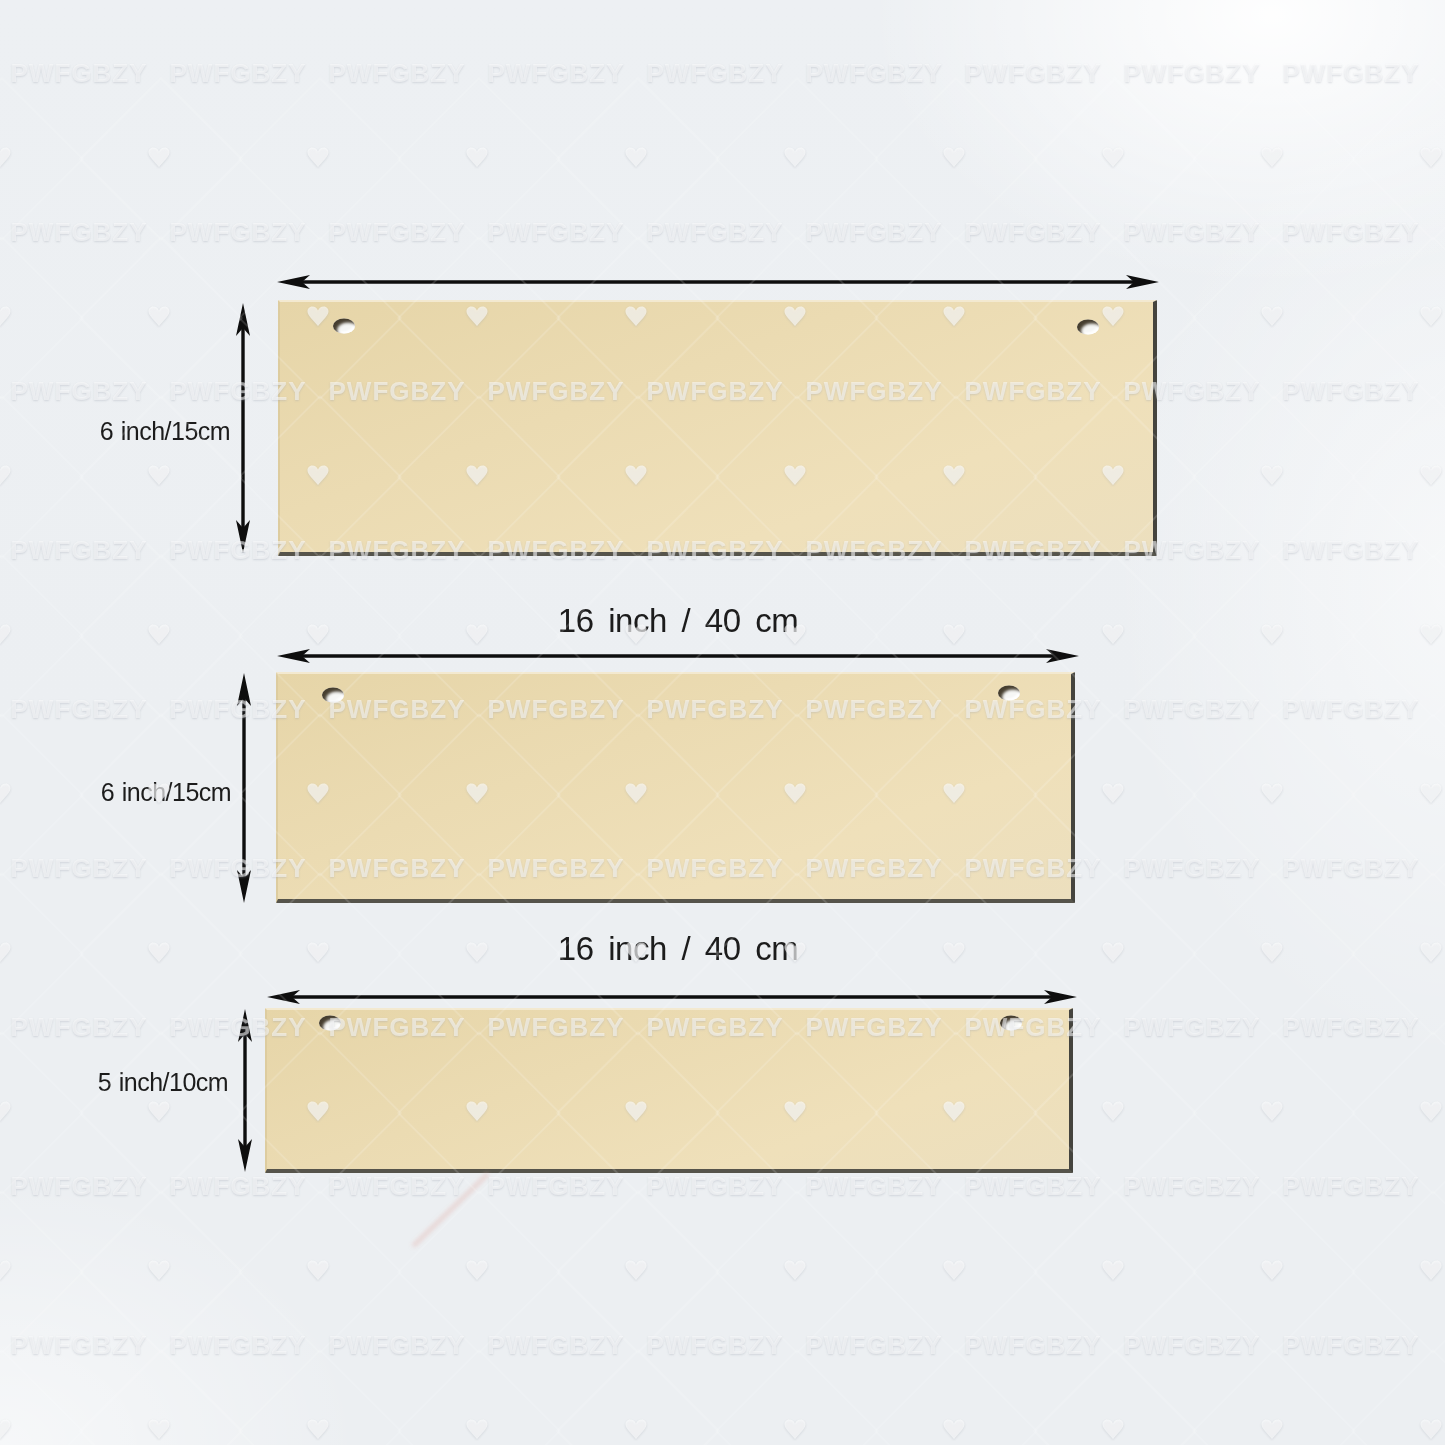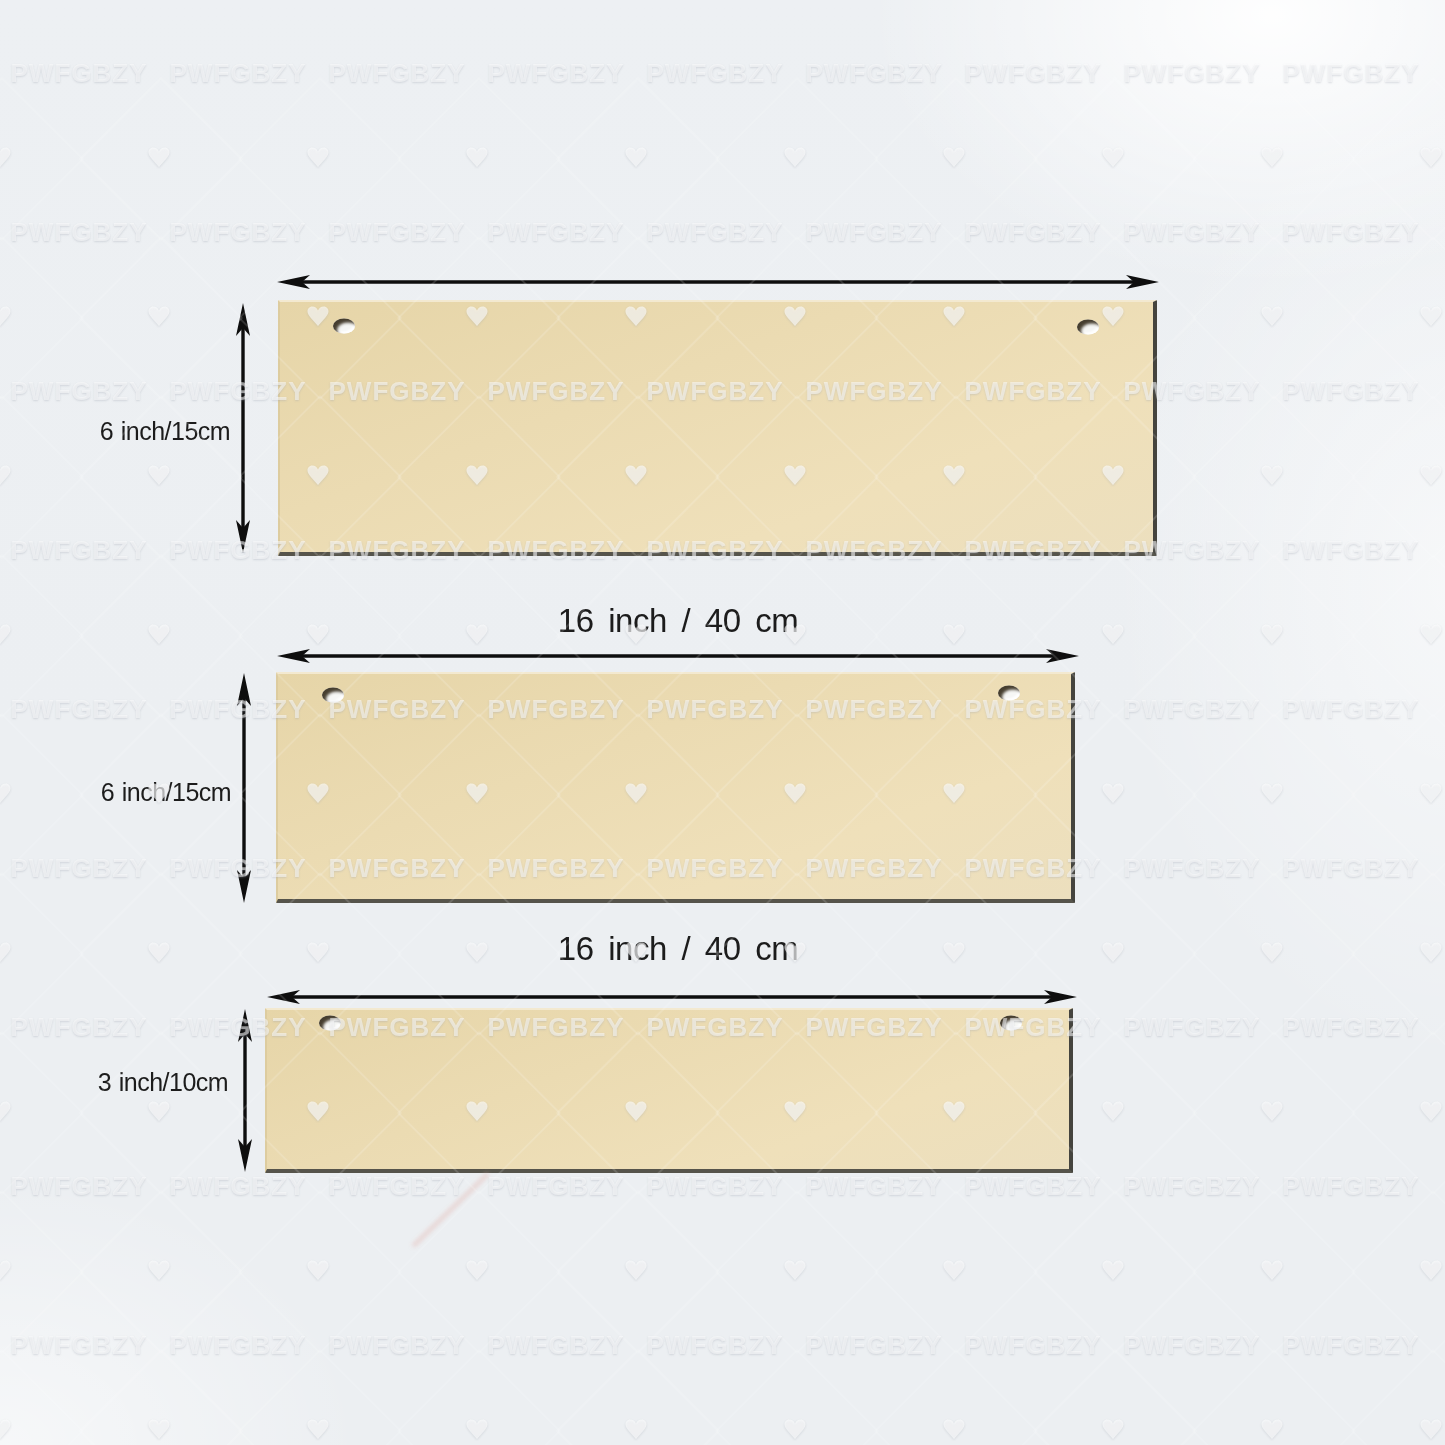--- a/index.html
+++ b/index.html
@@ -103,21 +103,21 @@
   </div>
 
   <div class="dim-label" style="left:678px;top:930px">16 inch / 40 cm</div>
 
   <svg class="arrow" style="left:266px;top:988px" width="812" height="18">
     <line x1="20" y1="9" x2="792" y2="9" stroke="#0e0e0e" stroke-width="3.4"></line>
     <polygon points="1,9 34,2 26,9 34,16" fill="#0e0e0e"></polygon>
     <polygon points="811,9 778,2 786,9 778,16" fill="#0e0e0e"></polygon>
   </svg>
 
-  <div class="dim-label vert" style="left:163px;top:1068px">3 inch/10cm</div>
+  <div class="dim-label vert" style="left:163px;top:1068px">5 inch/10cm</div>
 
   <svg class="arrow" style="left:236px;top:1008px" width="18" height="165">
     <line x1="9" y1="18" x2="9" y2="147" stroke="#0e0e0e" stroke-width="3.4"></line>
     <polygon points="9,1 2,34 9,26 16,34" fill="#0e0e0e"></polygon>
     <polygon points="9,164 2,131 9,139 16,131" fill="#0e0e0e"></polygon>
   </svg>
 
   <div class="board" style="left:265px;top:1008px;width:808px;height:165px">
     <div class="hole" style="left:63px;top:13px"></div>
     <div class="hole" style="left:744px;top:13px"></div>

